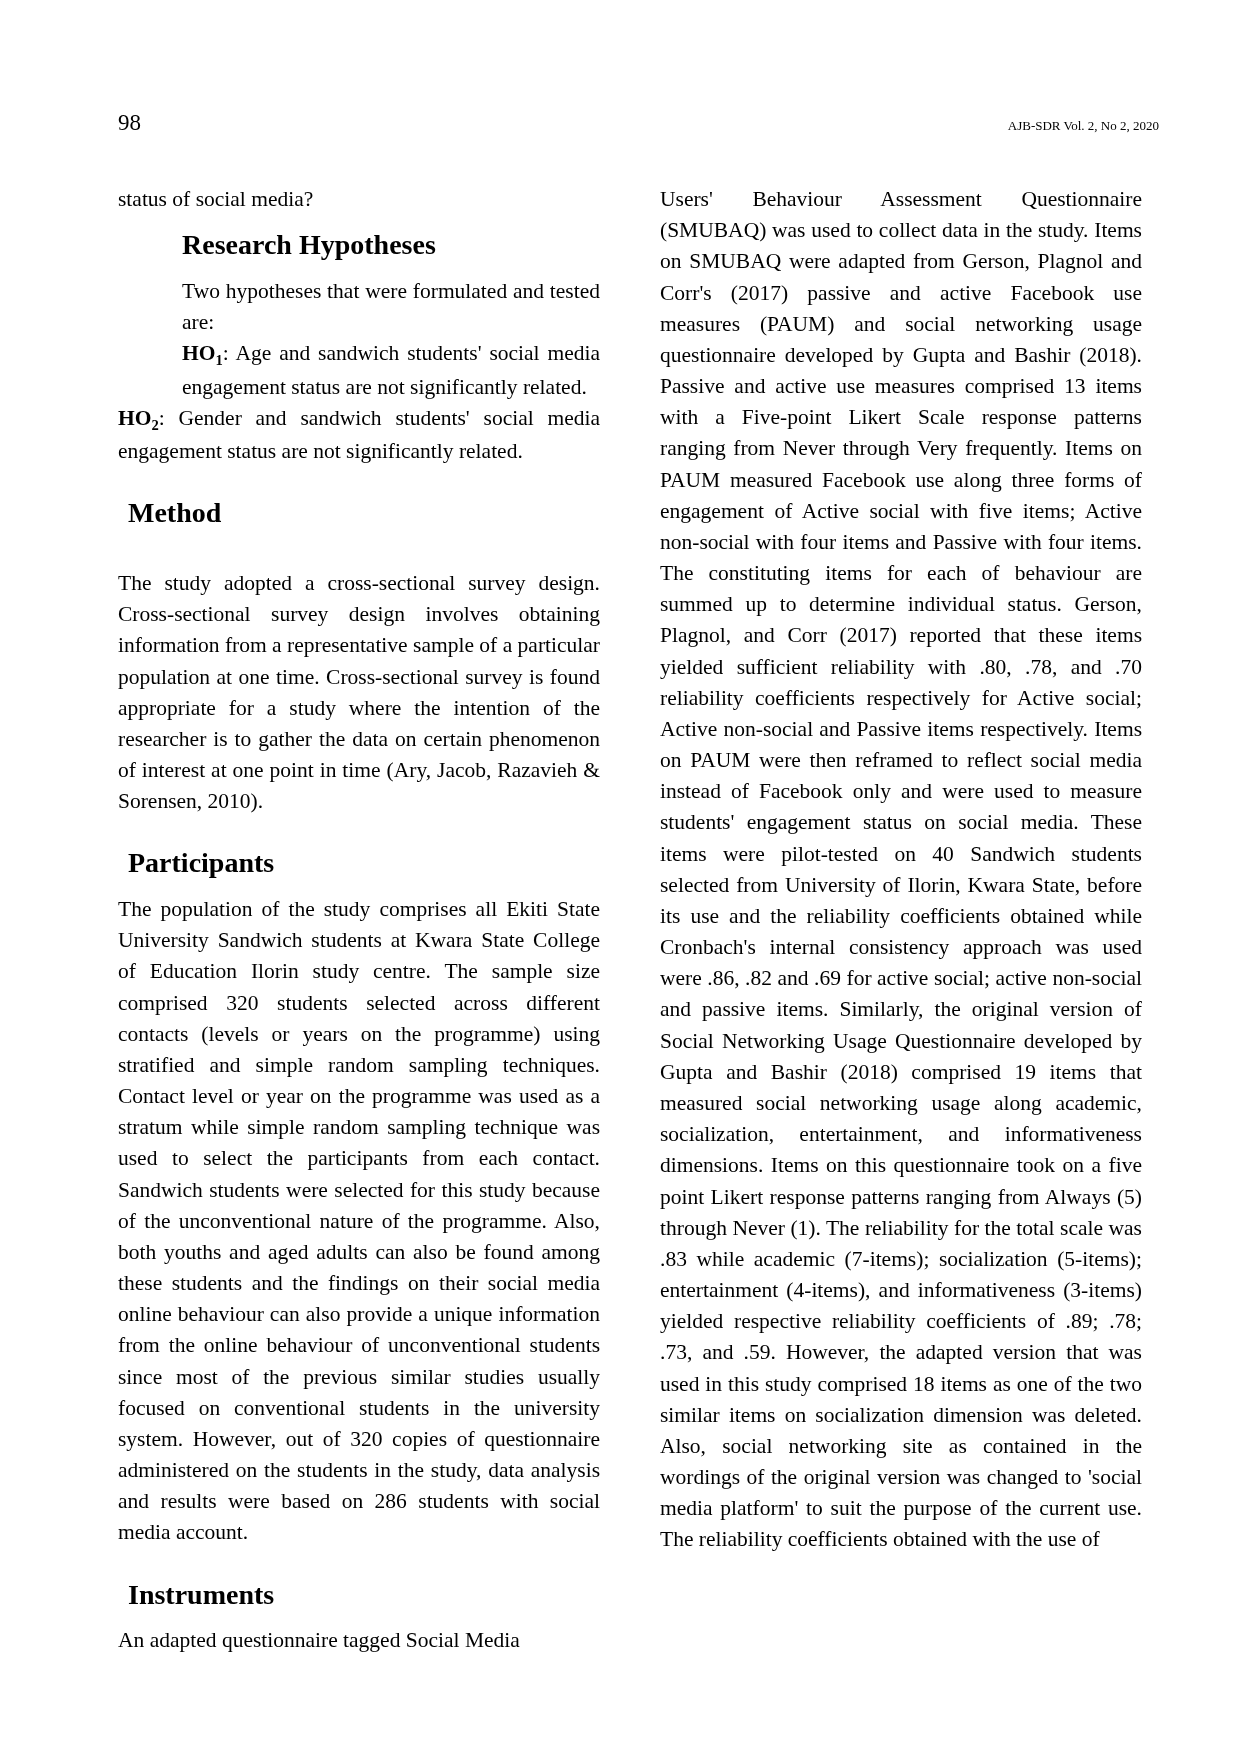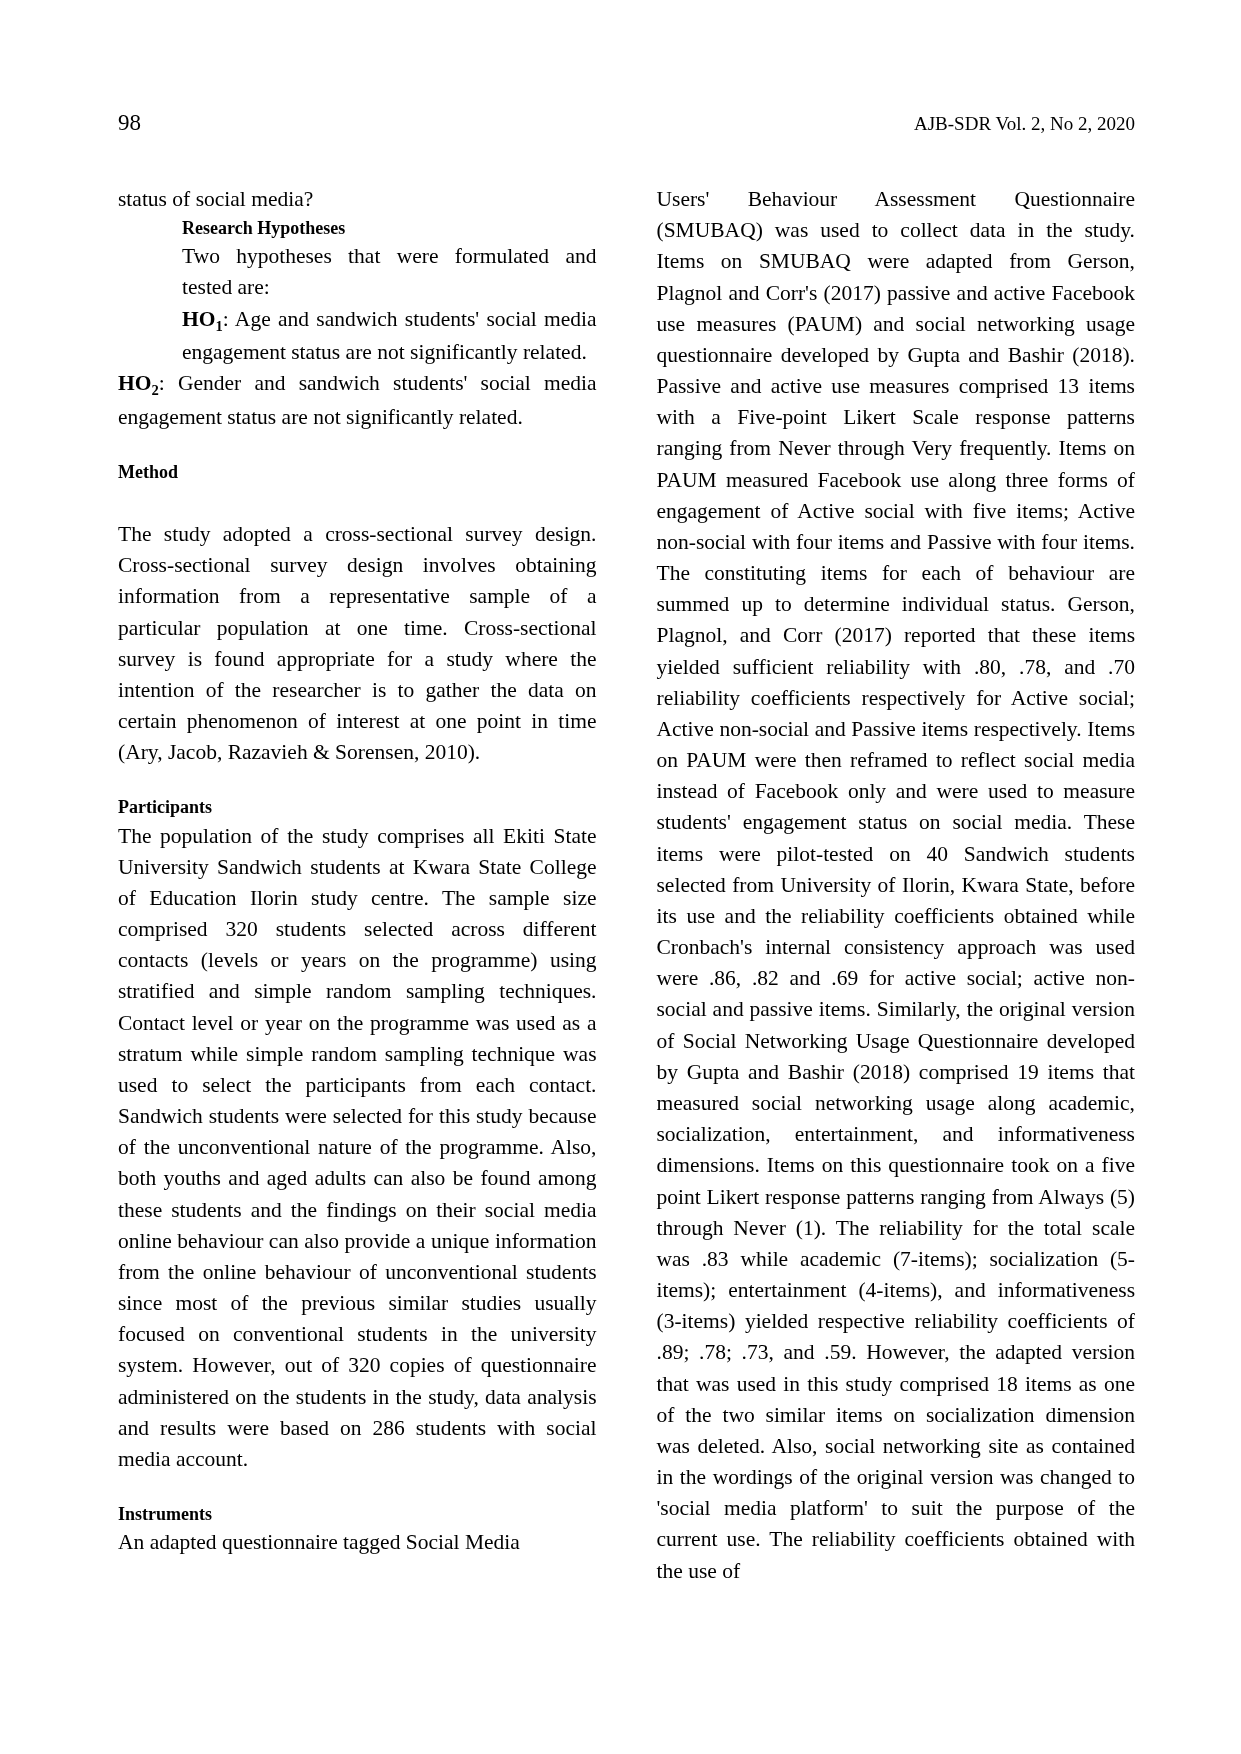--- a/index.html
+++ b/index.html
@@ -11,34 +11,34 @@
     width: 1241px;
     height: 1754px;
     font-family: "Liberation Serif", serif;
     color: #000000;
   }
   .page {
     position: relative;
     width: 1241px;
     height: 1754px;
     box-sizing: border-box;
-    padding: 110px 106px 60px 118px;
+    padding: 110px 82px 60px 118px;
   }
   .running-head {
     display: flex;
     justify-content: space-between;
     align-items: baseline;
     font-size: 19px;
     margin-bottom: 48px;
   }
   .folio {
     font-size: 23px;
   }
   .journal-line {
-    font-size: 19px;
+    font-size: 13px;
   }
   .columns {
     display: flex;
     gap: 60px;
   }
   .col {
     width: 482px;
   }
   p {
     margin: 0;
@@ -49,24 +49,24 @@
     hyphens: none;
   }
   p.indent-block {
     margin-left: 64px;
   }
   p.gap-before {
     margin-top: 34px;
   }
   .heading {
     font-weight: bold;
-    font-size: 18px;
+    font-size: 28px;
     line-height: 1.45;
     text-align: left;
-    margin: 0;
+    margin: 10px;
   }
   .heading.centered-indent {
     margin-left: 64px;
   }
   .heading.gap-before {
     margin-top: 26px;
   }
   .bold {
     font-weight: bold;
   }

